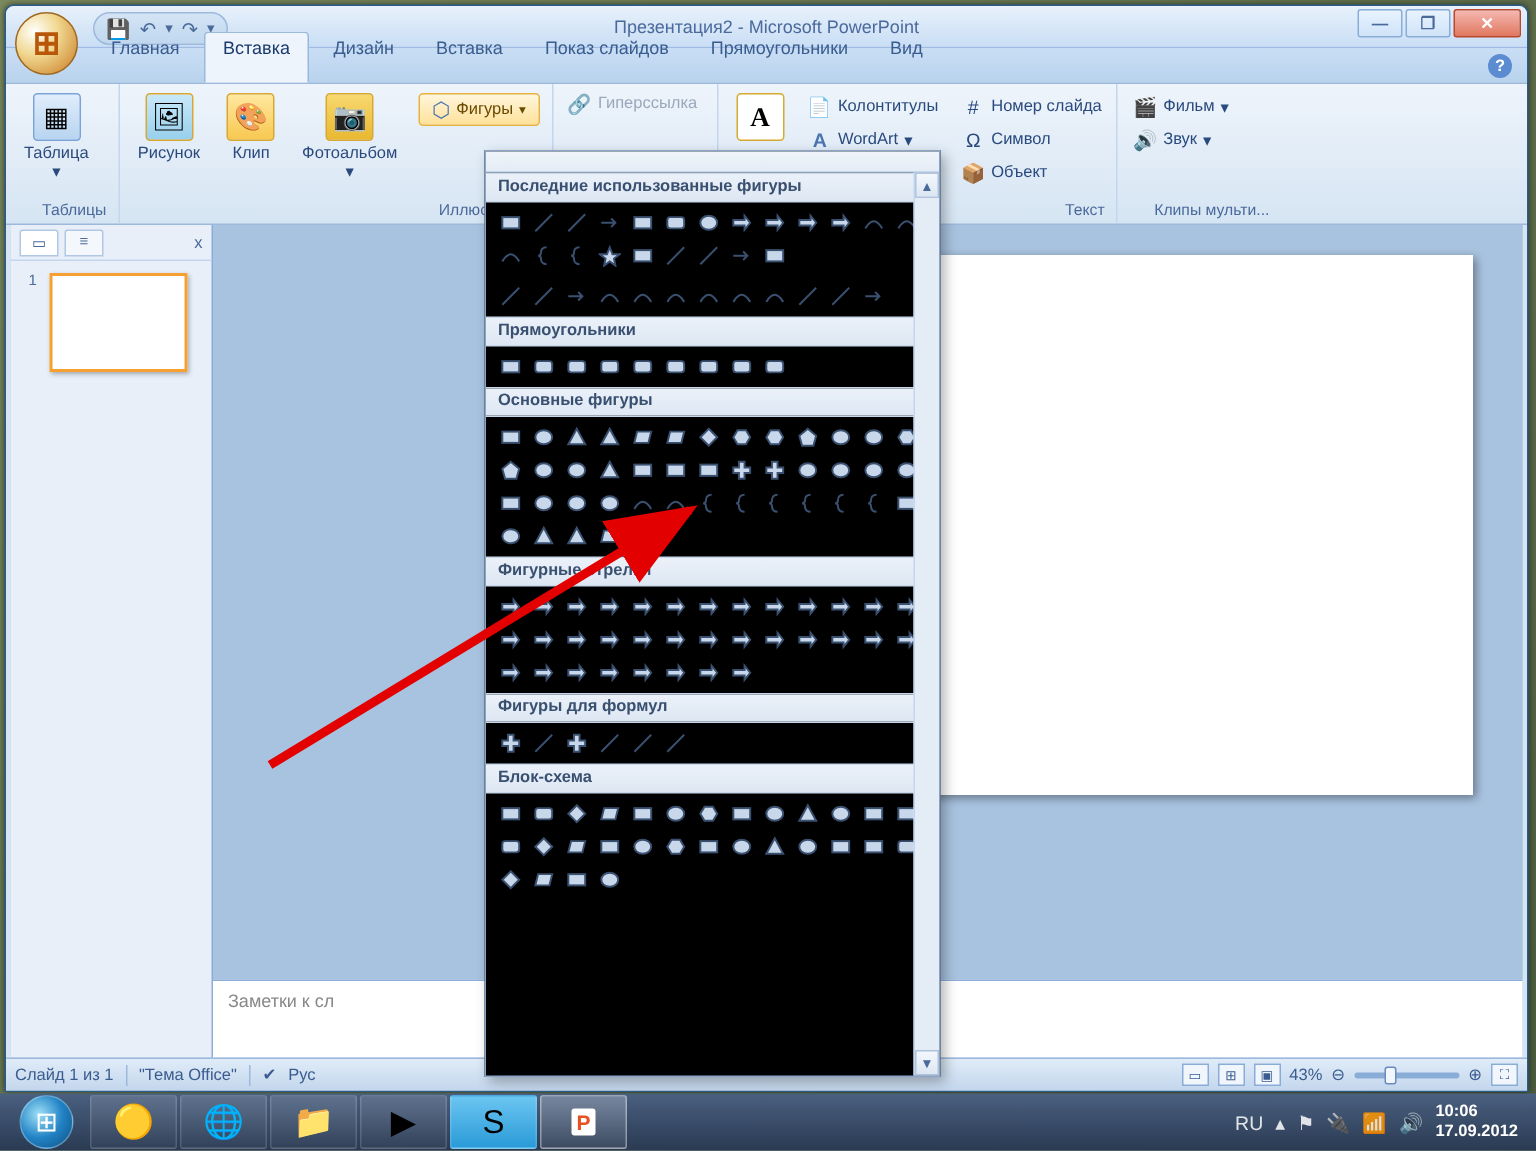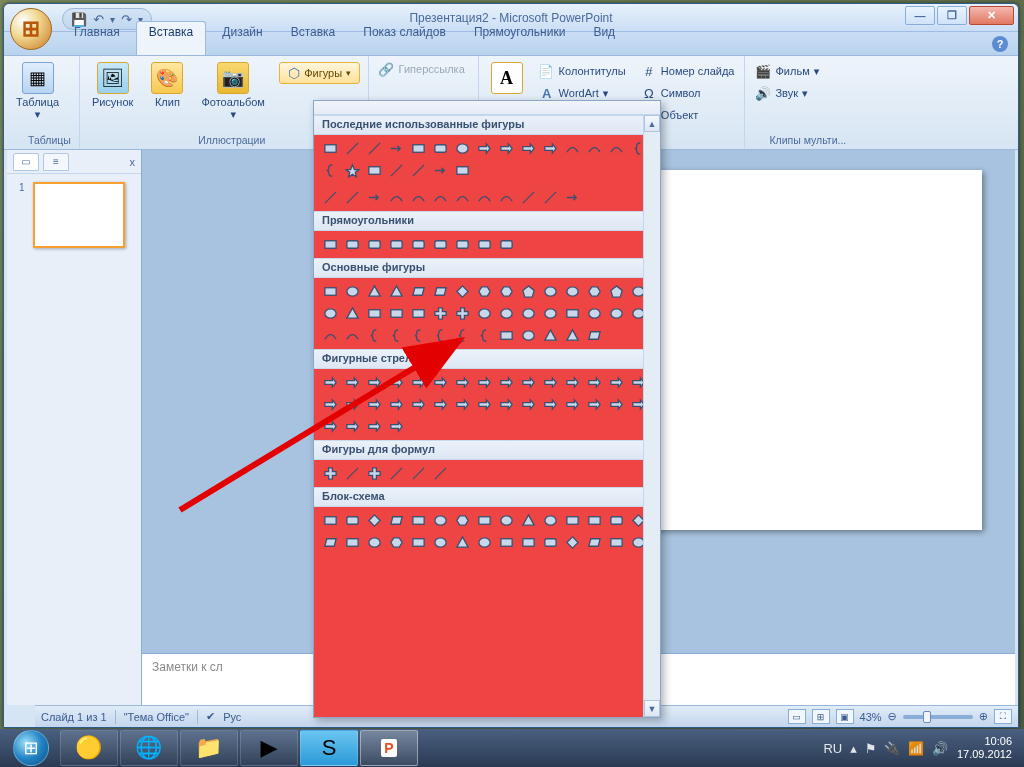--- a/index.html
+++ b/index.html
@@ -18,21 +18,21 @@
 .winbtn.close { width: 45px; background: linear-gradient(#F5B8B0, #E07860); color:#fff; border-color:#B84830; }
 
 .tabbar { height: 24px; background: linear-gradient(#C9DEF5, #B9D3ED); display: flex; align-items: flex-end; padding-left: 58px; gap: 4px; border-bottom: 1px solid #9CB9DC; position:relative;}
 .tab { padding: 3px 12px 16px; font-size: 12px; color: #3A5C8E; cursor: pointer; border-radius: 3px 3px 0 0; }
 .tab.active { background: #EEF4FB; border: 1px solid #9CB9DC; border-bottom: none; color: #1A3A6E;}
 .help-icon { position:absolute; right:10px; top:4px; width:16px; height:16px; background:#5B8BD0; border-radius:50%; color:#fff; display:flex; align-items:center; justify-content:center; font-size:11px; font-weight:bold;}
 
 .ribbon { height: 94px; background: linear-gradient(#EEF4FB, #D6E5F3); border-bottom: 1px solid #9CB9DC; display: flex; }
 .rgroup { border-right: 1px solid #C3D6ED; padding: 4px 8px 2px; display: flex; flex-direction: column; justify-content: space-between; }
 .rgroup-body { display: flex; align-items: flex-start; gap: 10px; flex: 1; }
-.rgroup-label { font-size: 10.5px; color: #4A6A9C; text-align: center; padding-bottom:1px;margin-left:16px; }
+.rgroup-label { font-size: 10.5px; color: #4A6A9C; text-align: right; padding-bottom:1px;margin-left:16px; }
 .rbtn { display: flex; flex-direction: column; align-items: center; gap: 2px; cursor: pointer; padding:2px 4px;}
 .rbtn .ico { width: 32px; height: 32px; background: linear-gradient(#FFE8A0,#F8C850); border:1px solid #D8A830; border-radius:3px; display:flex; align-items:center; justify-content:center; font-size:18px;}
 .rbtn .lab { font-size: 11px; color: #2A4A7E; text-align: center; }
 .rsmall { display:flex; align-items:center; gap:4px; font-size:11px; color:#2A4A7E; cursor:pointer; padding:1px 2px;}
 .rsmall .si { width:16px; height:16px; display:inline-flex; align-items:center; justify-content:center; font-size:13px;}
 
 .workspace { position:absolute; top:146px; left:3px; right:3px; bottom:22px; background:#A8C3E0; display:flex;}
 .slidepanel { width:135px; background:#E8EFF8; border-right:1px solid #8AADD8; position:relative;}
 .sp-tabs { height:24px; display:flex; align-items:center; gap:4px; padding:2px 6px; border-bottom:1px solid #C3D6ED;}
 .sp-tab { width:26px; height:18px; border:1px solid #B0C8E4; background:#F4F8FD; border-radius:2px 2px 0 0; display:flex; align-items:center; justify-content:center; font-size:10px; color:#4A6A9C;}
@@ -40,49 +40,49 @@
 .sp-close{ margin-left:auto; font-size:11px; color:#4A6A9C; cursor:pointer;}
 .thumb { margin:8px 12px; }
 .thumb-num { font-size:10px; color:#4A6A9C; display:inline-block; vertical-align:top; margin-right:4px;}
 .thumb-slide { display:inline-block; width:92px; height:66px; background:#fff; border:2px solid #F5A030; box-shadow:1px 1px 3px rgba(0,0,0,.3);}
 
 .mainarea { flex:1; display:flex; flex-direction:column;}
 .slidecanvas { flex:1; background:#A8C3E0; display:flex; align-items:flex-start; justify-content:flex-start; padding:20px 0 0 50px;}
 .slide { width:480px; height:360px; background:#fff; box-shadow:2px 2px 6px rgba(0,0,0,.4);}
 .notes { height:52px; background:#fff; border-top:1px solid #8AADD8; padding:6px 10px; font-size:12px; color:#888;}
 
-.statusbar { position:absolute; bottom:0; left:0; right:0; height:22px; background:linear-gradient(#E0ECF8,#C3D6ED); border-top:1px solid #9CB9DC; display:flex; align-items:center; font-size:11px; color:#3A5C8E; padding:0 6px; gap:8px;margin-left:31px;}
+.statusbar { position:absolute; bottom:0; left:0; right:0; height:22px; background:linear-gradient(#E0ECF8,#C3D6ED); border-top:1px solid #9CB9DC; display:flex; align-items:center; font-size:11px; color:#3A5C8E; padding:0 6px; gap:8px;}
 .statusbar .sep{ width:1px; height:14px; background:#9CB9DC;}
 .sb-right{ margin-left:auto; display:flex; align-items:center; gap:6px;}
 .viewbtn{ width:18px; height:15px; border:1px solid #8AADD8; background:#F0F6FC; font-size:9px; display:flex; align-items:center; justify-content:center;}
 .zoom-slider{ width:70px; height:4px; background:#8AADD8; position:relative; border-radius:2px;}
 .zoom-thumb{ position:absolute; left:20px; top:-4px; width:8px; height:12px; background:#F0F6FC; border:1px solid #6A8ABF; border-radius:2px;}
 
 
-.shapes-drop { position:absolute; left:313px; top:100px; width:348px; height:618px; background:#ef4444; border:1px solid #8AA5C8; box-shadow:3px 3px 8px rgba(0,0,0,.3); z-index:20;}
+.shapes-drop { position:absolute; left:323px; top:100px; width:304px; height:618px; background:#000000; border:1px solid #8AA5C8; box-shadow:3px 3px 8px rgba(0,0,0,.3); z-index:20;}
 .sd-head { height:14px; background:linear-gradient(#F0F4FA,#E4ECF6); border-bottom:1px solid #C3D6ED;}
 .sd-cat { height:20px; background:linear-gradient(#EBF1F9,#DDE7F3); border-top:1px solid #C9D7EA; border-bottom:1px solid #C9D7EA; padding:2px 8px; font-size:11px; font-weight:bold; color:#3A5070;}
 .sd-grid { padding:3px 6px; display:flex; flex-wrap:wrap; gap:1px;}
 .shape { width:21px; height:21px; border:1px solid transparent; display:flex; align-items:center; justify-content:center; font-size:14px; color:#3A5070; cursor:pointer;}
 .shape svg{ width:15px; height:15px; stroke:#3A5070; stroke-width:1.4; fill:none;}
 .shape.filled svg{ fill:#C8D8EA;}
 .sd-scroll { position:absolute; right:0; top:14px; bottom:0; width:17px; background:#E4ECF6; border-left:1px solid #C3D6ED;}
 .sd-scroll .arr{ height:17px; background:linear-gradient(#F4F8FD,#DCE6F2); border:1px solid #B0C4DE; display:flex; align-items:center; justify-content:center; font-size:9px; color:#4A6A9C;}
 
 
 .red-arrow { position:absolute; left:170px; top:330px; z-index:30; pointer-events:none;}
 
 
 .taskbar { position:absolute; left:0; right:0; bottom:0; height:38px; background:linear-gradient(#4A6080, #2A3A52); display:flex; align-items:center; padding:0 4px; gap:2px;}
 .startbtn { width:54px; height:36px; display:flex; align-items:center; justify-content:center;}
 .startorb { width:36px; height:36px; background:radial-gradient(circle at 35% 35%, #9FE0F8, #2283C5 50%, #0B4E80); border-radius:50%; border:1px solid rgba(255,255,255,.3); display:flex; align-items:center; justify-content:center;}
 .startorb::after{ content:"⊞"; color:#fff; font-size:18px;}
 .tbtn { width:58px; height:36px; background:linear-gradient(rgba(255,255,255,.12), rgba(255,255,255,.03)); border:1px solid rgba(255,255,255,.15); border-radius:2px; display:flex; align-items:center; justify-content:center; font-size:22px;}
 .tray{ margin-left:auto; display:flex; align-items:center; gap:8px; color:#fff; font-size:11px; padding-right:8px;}
-.tray .clock{ text-align:right; line-height:1.2;}
+.tray .clock{ text-align:left; line-height:1.2;font-weight:bold;}
 .tray .ti{ font-size:13px; opacity:.85;}
 
 
 .shapes-btn-rb { display:inline-flex; align-items:center; gap:4px; padding:2px 8px; background:linear-gradient(#FFF6DC,#FFE19A); border:1px solid #E8B43D; border-radius:3px; font-size:11px; color:#6A4A00; cursor:pointer;}
 .shapes-btn-rb .si{ font-size:14px; color:#4A75B0;}
 </style>
 </head>
 <body>
 
 <div class="window">

